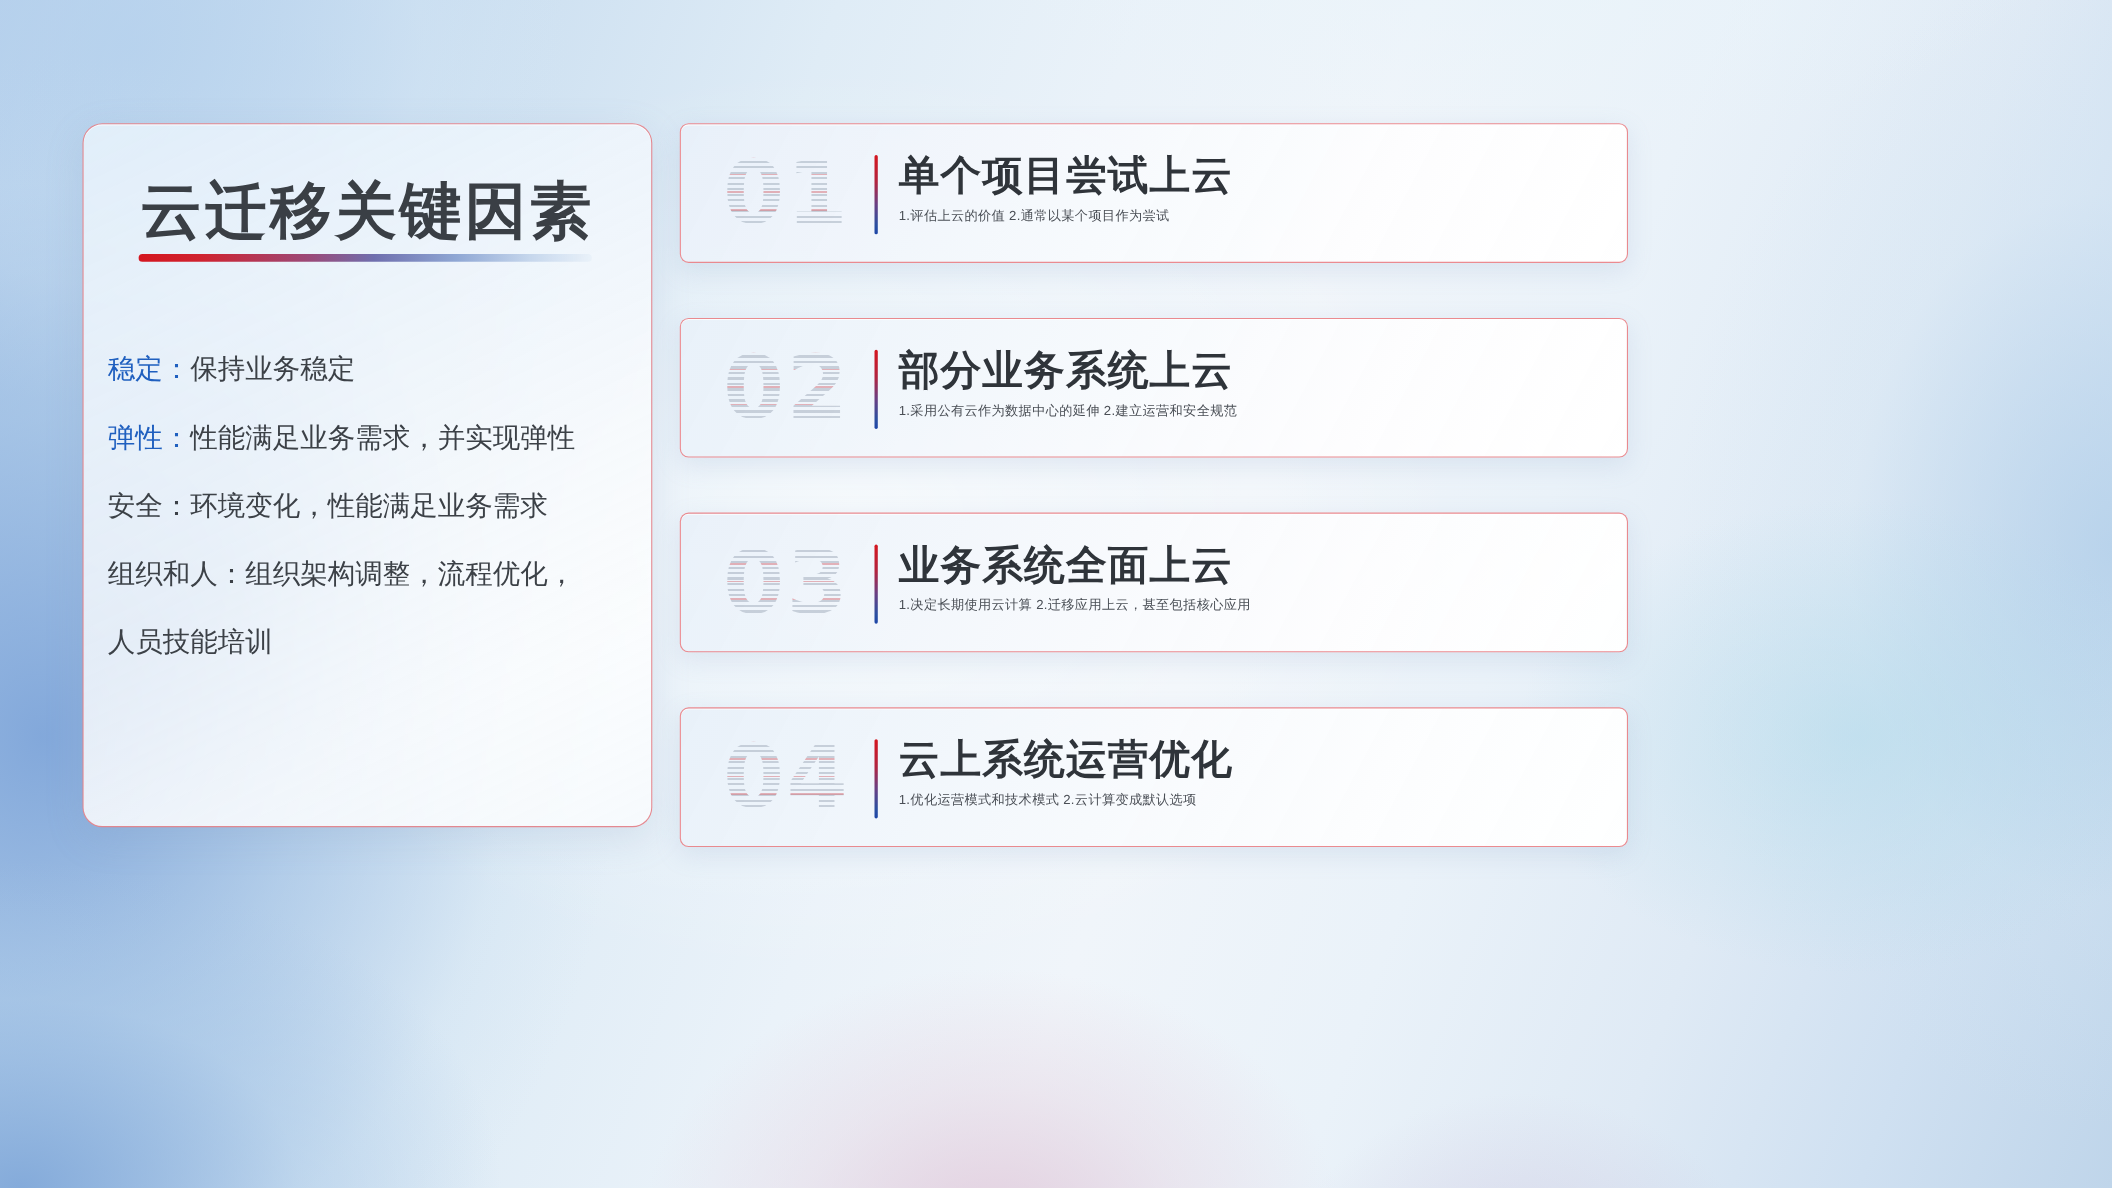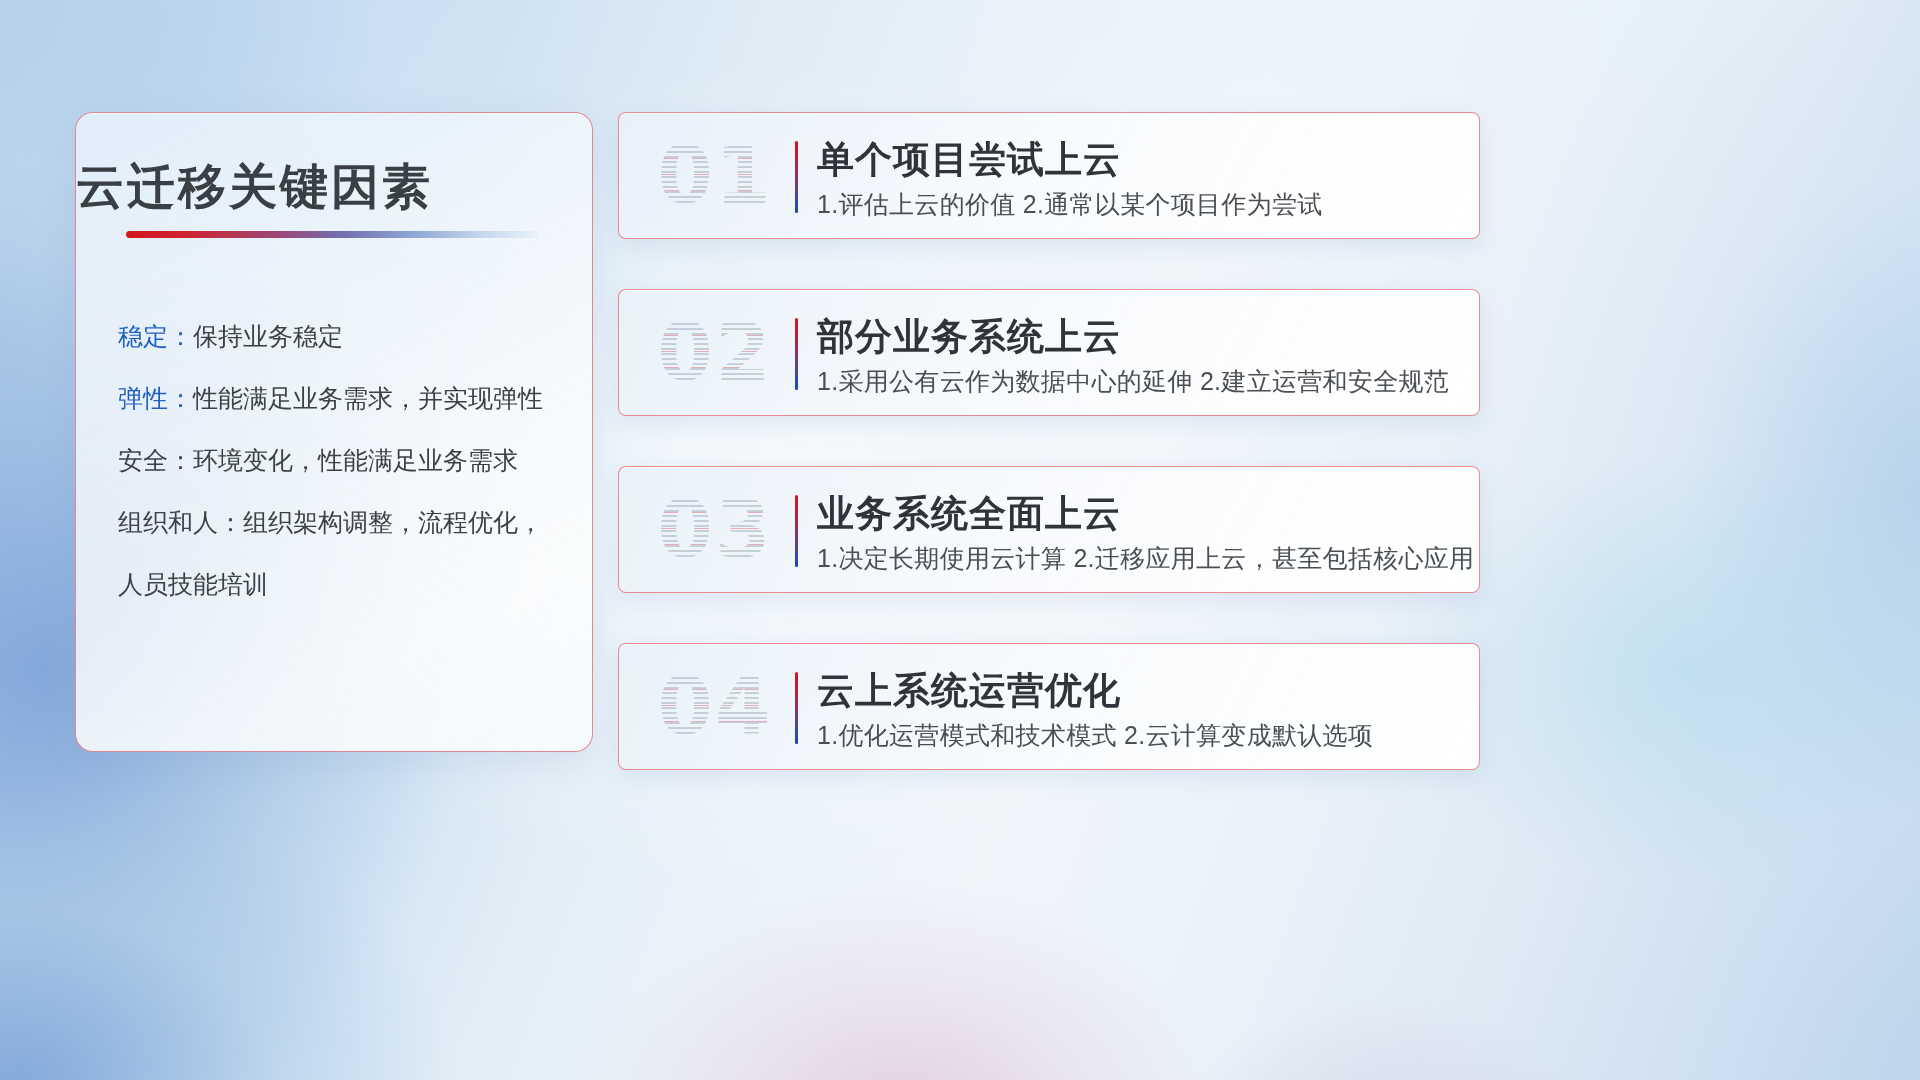--- a/index.html
+++ b/index.html
@@ -64,31 +64,31 @@
         rgba(228,240,250,.92) 0%,
         rgba(240,246,252,.86) 28%,
         rgba(249,251,253,.80) 55%,
         rgba(252,253,254,.86) 78%,
         rgba(248,251,253,.92) 100%);
     box-shadow:0 10px 34px rgba(120,150,190,.18), inset 0 1px 0 rgba(255,255,255,.7);
     backdrop-filter:blur(2px);
     box-sizing:border-box;
   }
   #panel-title{
-    position:absolute;left:0;right:0;top:42px;
-    font-size:48px;font-weight:700;color:#3a3f45;letter-spacing:3px;
+    position:absolute;left:0;right:0;top:42px;text-align:center;
+    font-size:56px;font-weight:700;color:#3a3f45;letter-spacing:3px;
     font-family:"Liberation Sans","DejaVu Sans",sans-serif;
   }
   #panel-underline{
     position:absolute;left:50px;top:118px;width:412px;height:7px;border-radius:4px;
     background:linear-gradient(90deg,#d4161f 0%,#cf2330 14%,#9a4a79 38%,
                #6f6fae 52%,#8fa7d4 70%,#c5d6ec 86%,rgba(214,228,243,.25) 100%);
   }
   #panel-list{
-    position:absolute;left:42px;right:22px;top:192px;
+    position:absolute;left:22px;right:22px;top:192px;
   }
   .panel-line{
     font-size:25px;line-height:62px;color:#3c4147;white-space:nowrap;
     font-family:"Liberation Sans","DejaVu Sans",sans-serif;
   }
   .panel-line .lbl{color:#1f5fbf;}
   .panel-line .lbl.plain{color:#3c4147;}
 
   
   #cards{position:absolute;left:618px;top:112px;width:862px;}
@@ -136,21 +136,21 @@
     position:absolute;left:176px;top:28px;width:3px;height:72px;border-radius:2px;
     background:linear-gradient(180deg,#d4161f 0%,#b2243f 34%,#6a3f82 62%,#2b4fa0 88%,#1d46a8 100%);
   }
   .card-title{
     position:absolute;left:198px;top:22px;
     font-size:37px;font-weight:700;color:#2f343a;letter-spacing:1px;
     font-family:"Liberation Sans","DejaVu Sans",sans-serif;
   }
   .card-desc{
     position:absolute;left:198px;top:75px;
-    font-size:25px;color:#4a4f56;letter-spacing:.3px;white-space:nowrap;
+    font-size:12px;color:#4a4f56;letter-spacing:.3px;white-space:nowrap;
     font-family:"Liberation Sans","DejaVu Sans",sans-serif;
   }
 </style>
 </head>
 <body>
 
 <div id="bg">
   <div class="bglayer bg-base"></div>
   <div class="bglayer bg-radial-topleft"></div>
   <div class="bglayer bg-radial-left"></div>

